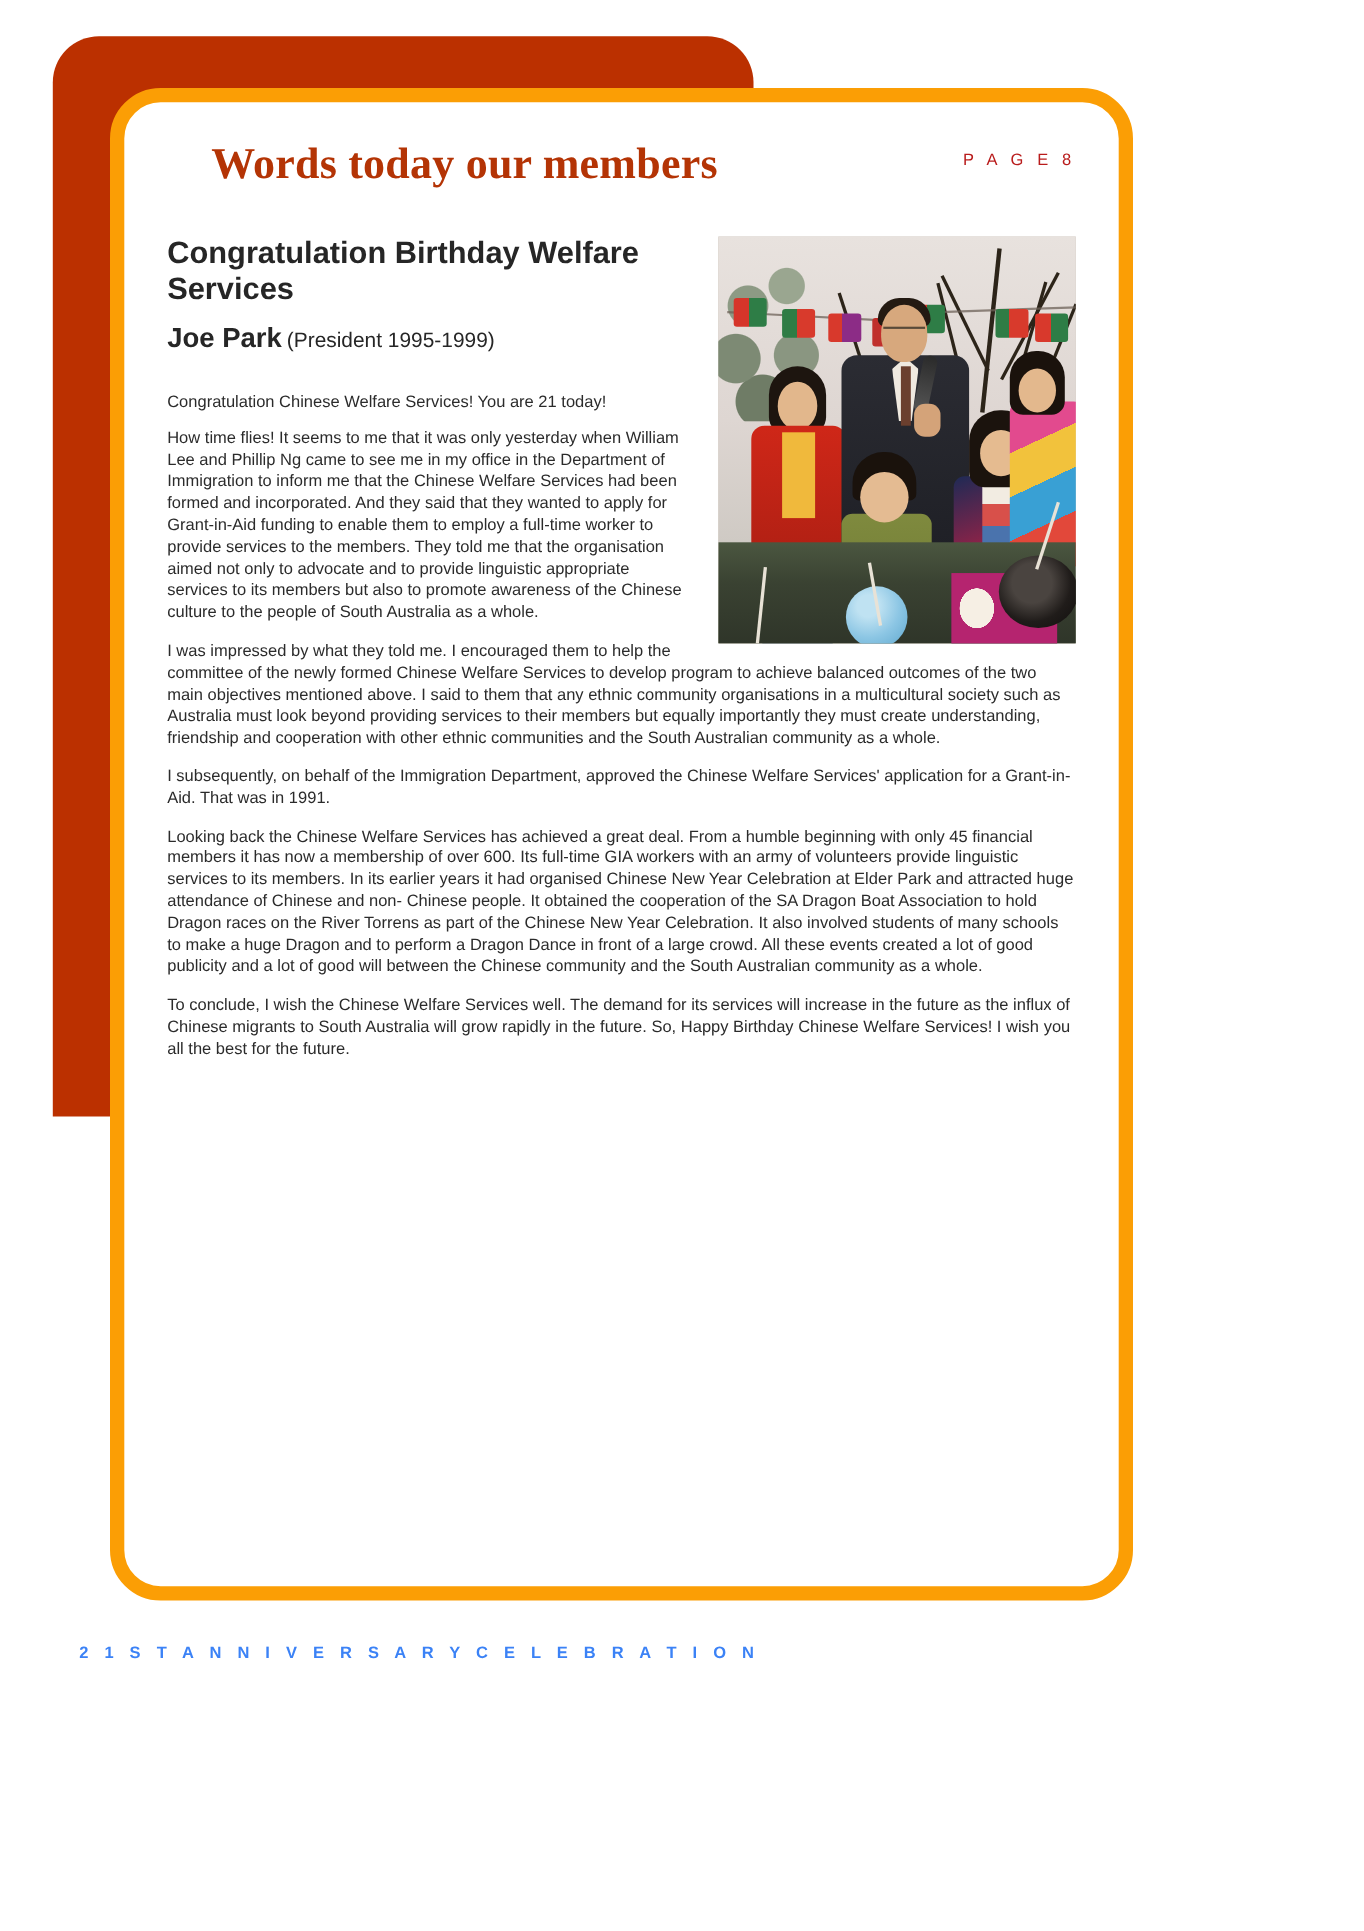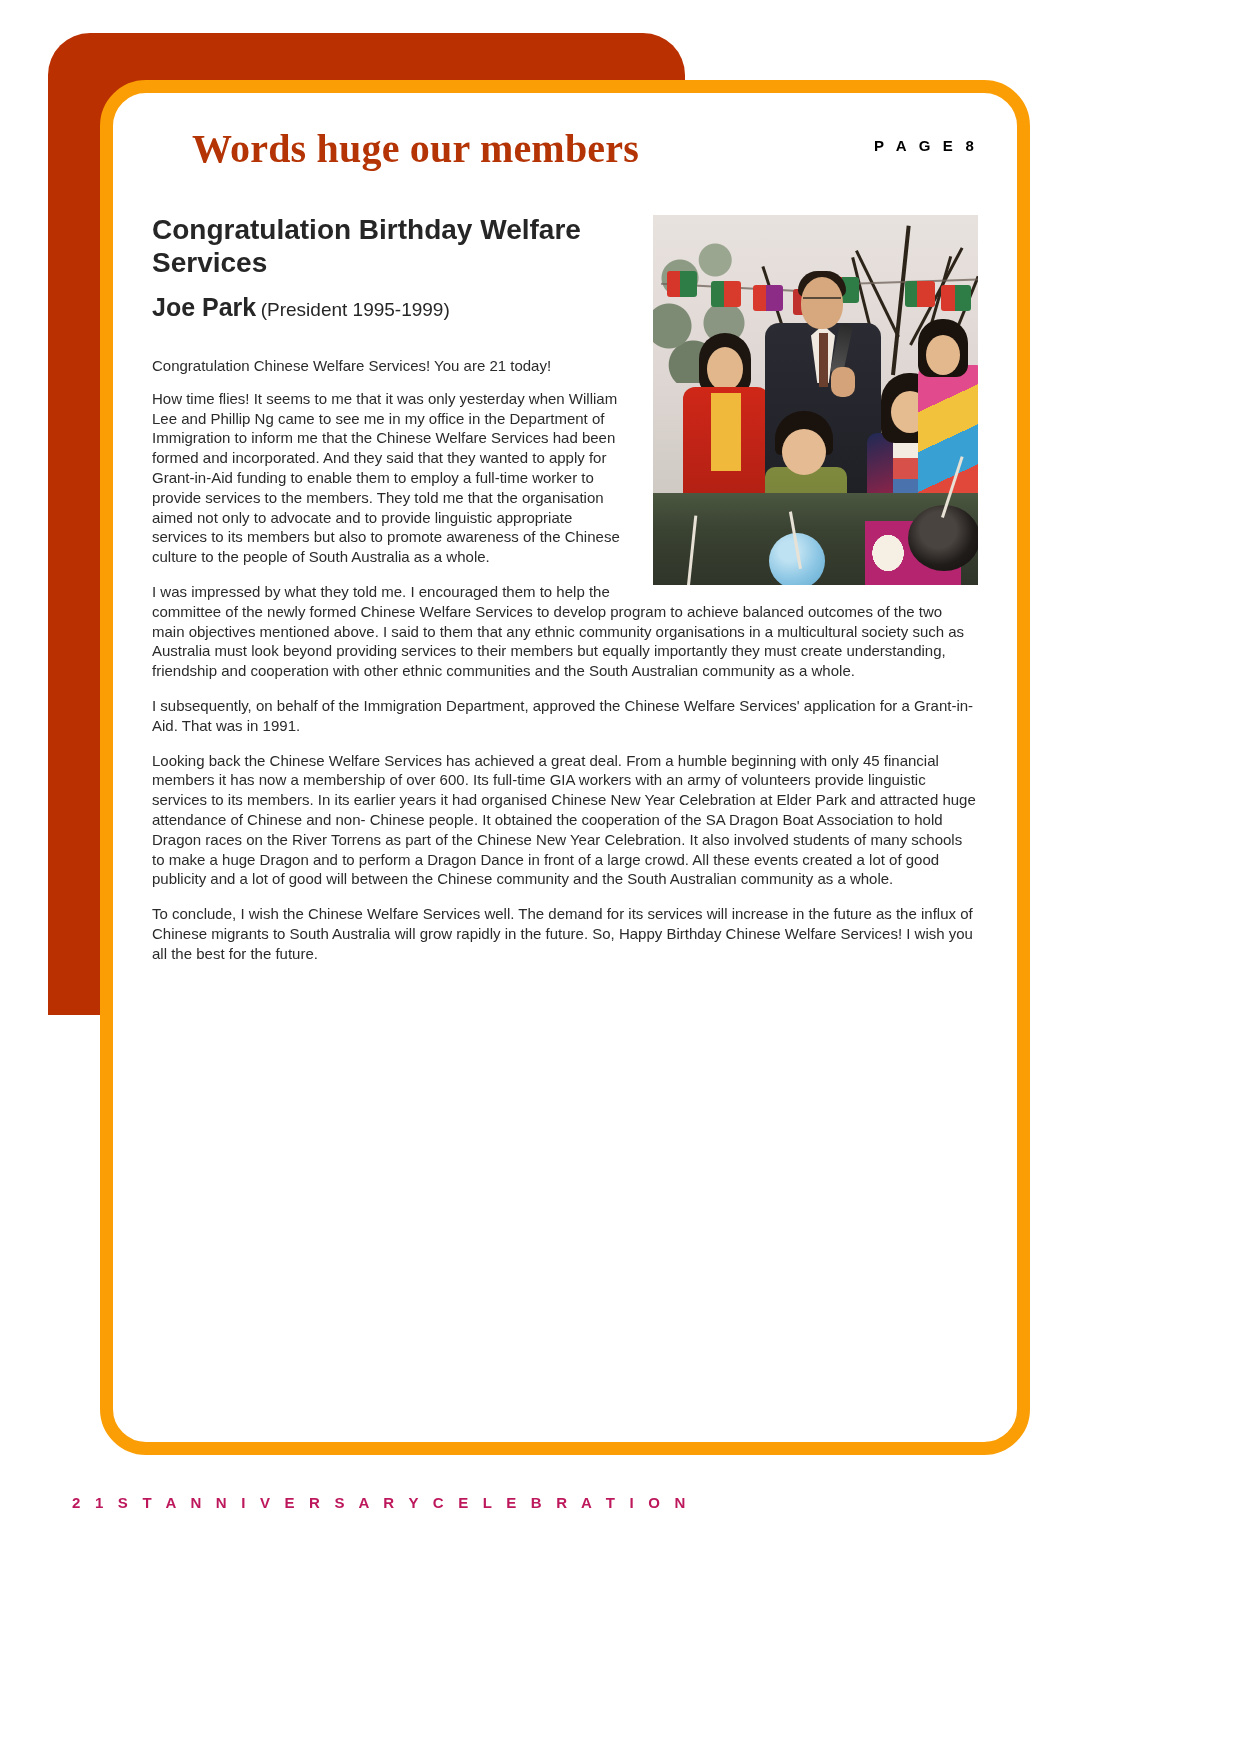--- a/index.html
+++ b/index.html
@@ -66,22 +66,22 @@
     font-weight: 700;
     color: #b43405;
     letter-spacing: 0.2px;
     white-space: nowrap;
   }
   .page-marker {
     position: absolute;
     right: 0;
     top: 12px;
     font-size: 15px;
-    font-weight: 700;
-    color: #000000;
+    font-weight: 400;
+    color: #b91c1c;
     letter-spacing: 4.2px;
     white-space: nowrap;
   }
 
   
   .article {
     position: relative;
     margin-top: 24px;
   }
 
@@ -319,37 +319,37 @@
   }
   .body-par.tight { margin-bottom: 13px; }
 
   
   .footer {
     position: absolute;
     left: 72px;
     top: 1494px;
     font-size: 15px;
     font-weight: 700;
-    color: #be185d;
+    color: #3b82f6;
     letter-spacing: 5.2px;
     white-space: nowrap;
   }
 </style>
 </head>
 <body>
 
 <div id="page-frame">
   <div class="red-block"></div>
   <div class="orange-frame"></div>
 </div>
 
 <div id="content-sheet">
 
   <div class="masthead">
-    <div class="masthead-title">Words huge our members</div>
+    <div class="masthead-title">Words today our members</div>
     <div class="page-marker">P A G E   8</div>
   </div>
 
   <div class="article">
 
     <figure class="photo-figure">
       <div class="ph-sky"></div>
       <div class="ph-shrub-l"></div>
 
       <div class="ph-tree" style="left:238px; top:10px; width:4px; height:150px; transform:rotate(6deg);"></div>

